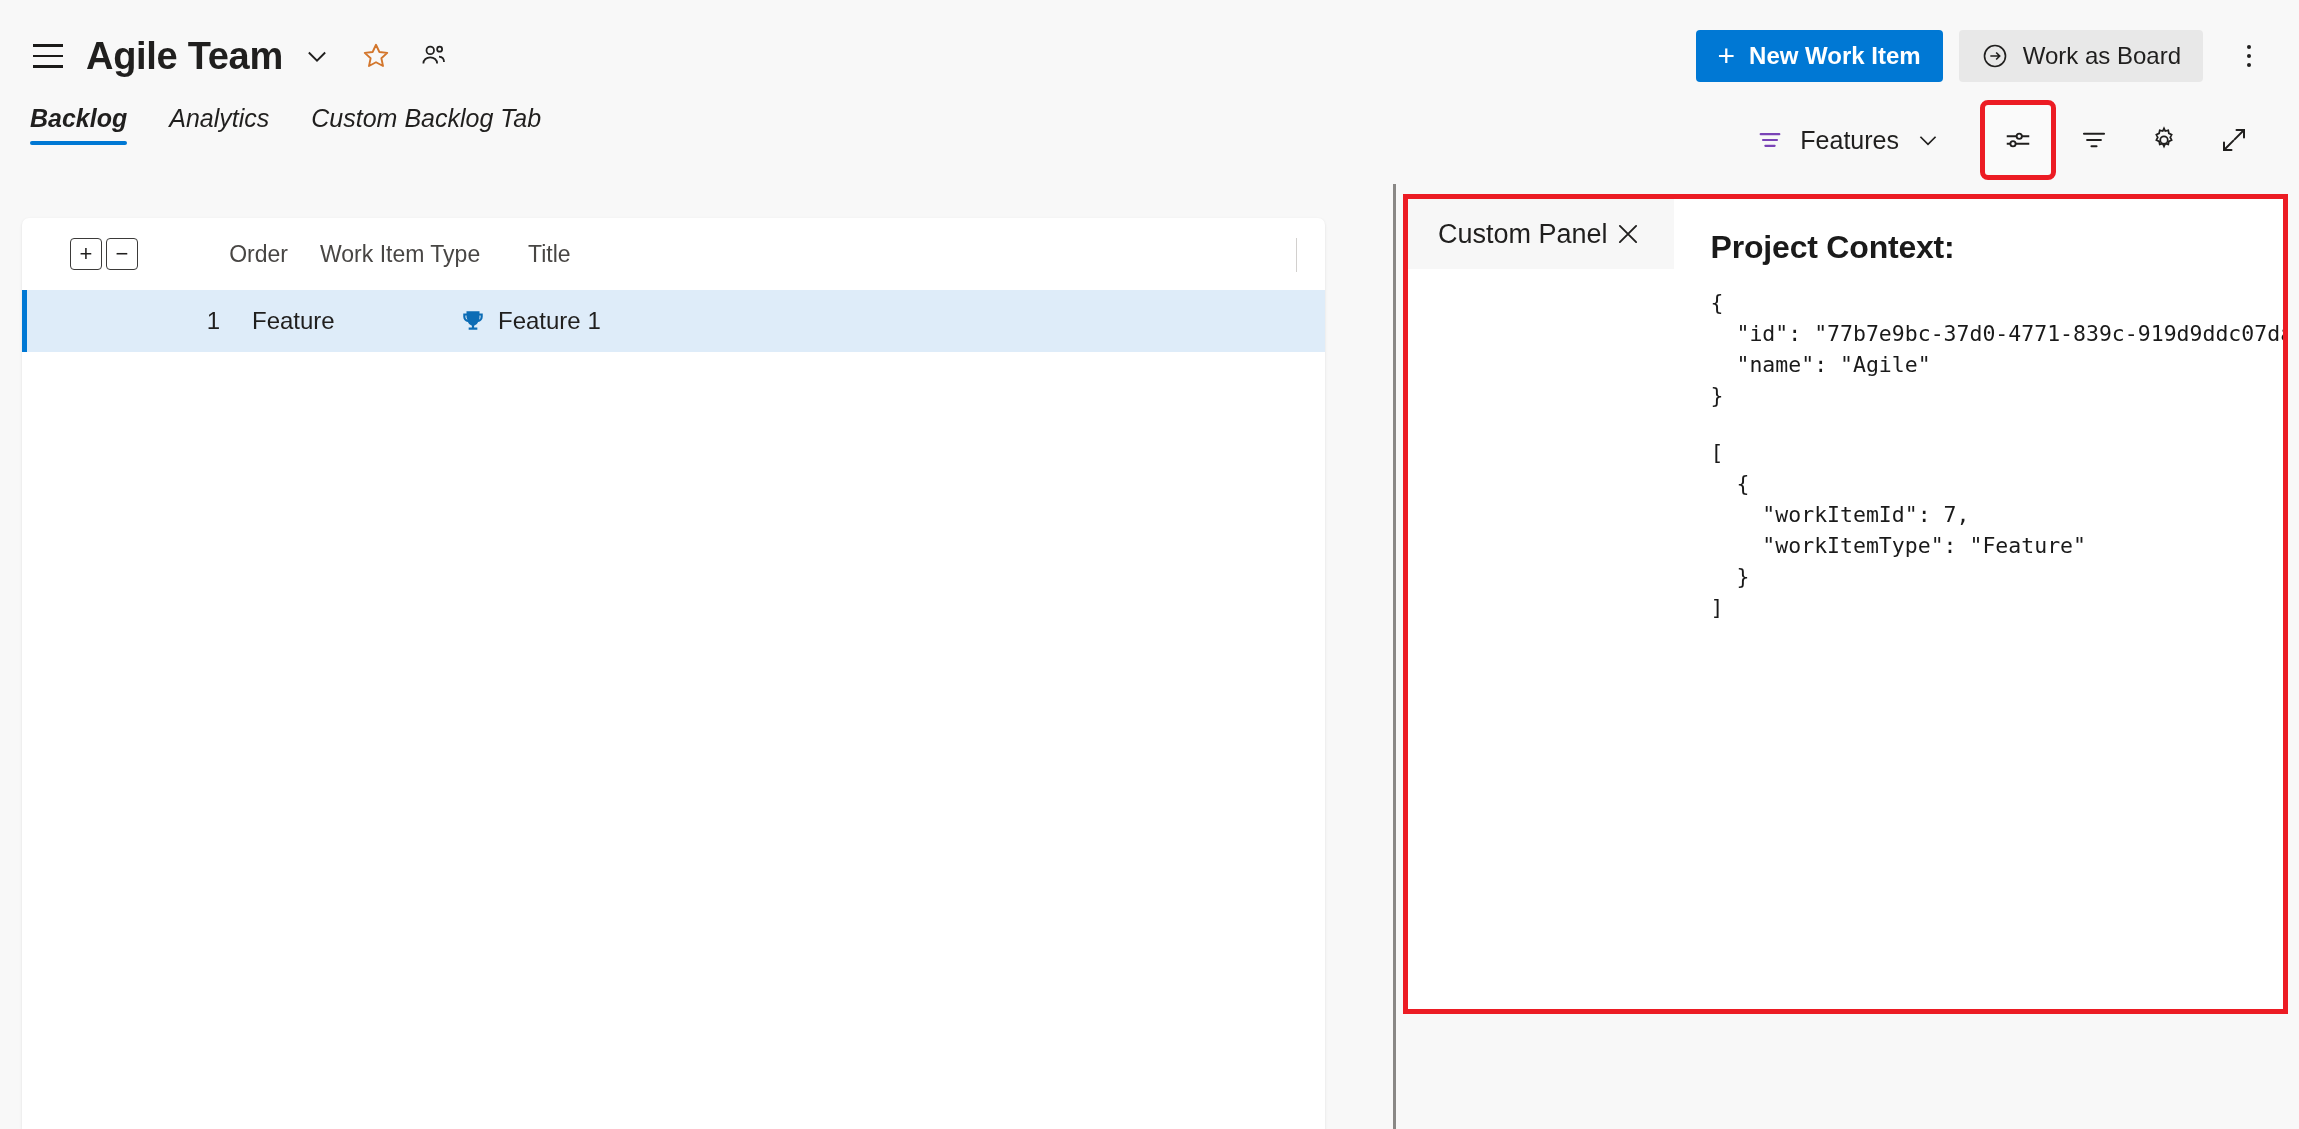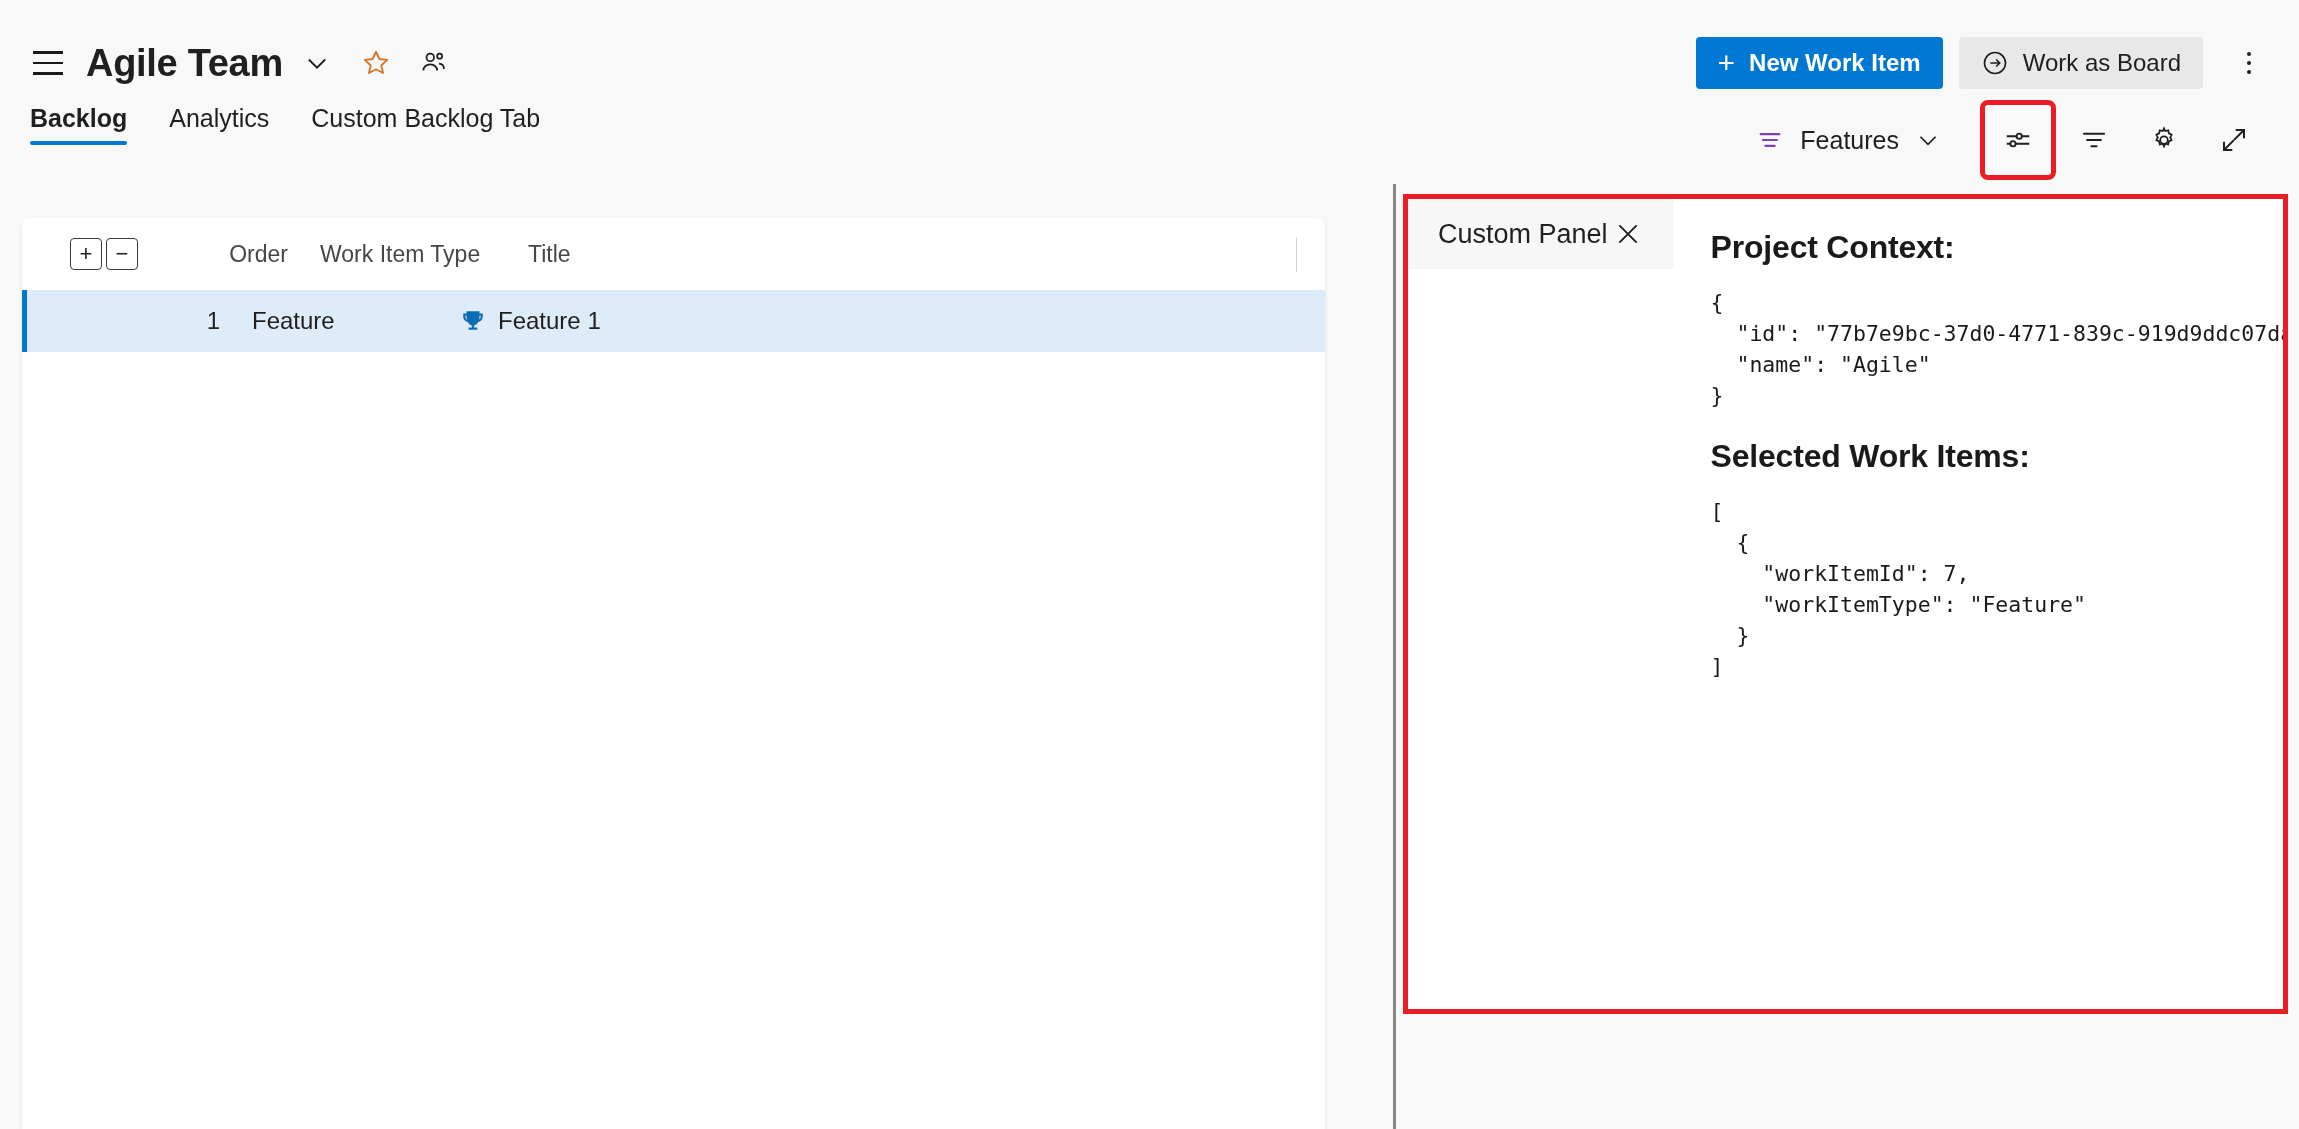--- a/index.html
+++ b/index.html
@@ -7,21 +7,21 @@
     margin: 0; padding: 0;
     width: 2299px; height: 1129px;
     background: #f8f8f8;
     font-family: "Liberation Sans", sans-serif;
     overflow: hidden;
   }
   .app { position: relative; width: 2299px; height: 1129px; background: #f8f8f8; }
 
   
   .header {
-    position: absolute; top: 11px; left: 0; width: 2299px; height: 104px;
+    position: absolute; top: 4px; left: 0; width: 2299px; height: 104px;
     background: #f8f8f8;
     display: flex; align-items: center;
   }
   .hamburger {
     margin-left: 28px;
     width: 40px; height: 40px;
     display: flex; flex-direction: column; justify-content: center; align-items: center;
     cursor: pointer;
   }
   .hamburger span {
@@ -59,21 +59,21 @@
     align-items: center; justify-content: center; gap: 5px; cursor: pointer;
     margin-left: 8px; margin-right: 10px;
   }
   .more-dots i { width: 4px; height: 4px; border-radius: 50%; background: #201f1e; display:block; }
 
   
   .tabs-row {
     position: absolute; top: 104px; left: 0; width: 2299px; height: 72px;
     display: flex; align-items: flex-start;
   }
-  .tabs { display: flex; align-items: flex-start; margin-left: 30px; }
+  .tabs { display: flex; align-items: flex-start; margin-left: 30px; font-style: italic; }
   .tab {
     font-size: 25px; color: #201f1e; padding: 0 0 12px 0; margin-right: 42px;
     cursor: pointer; position: relative; white-space: nowrap;
   }
   .tab.active { font-weight: 700; }
   .tab.active::after {
     content: ""; position: absolute; left: 0; right: 0; bottom: 0;
     height: 4px; background: #0078d4; border-radius: 2px;
   }
 
@@ -322,21 +322,20 @@
       </div>
     </div>
 
     <div class="panel-body">
       <div class="panel-h2 first">Project Context:</div>
       <pre class="code">{
   "id": "77b7e9bc-37d0-4771-839c-919d9ddc07da",
   "name": "Agile"
 }</pre>
 
-      <div class="panel-h2">Selected Work Items:</div>
       <pre class="code">[
   {
     "workItemId": 7,
     "workItemType": "Feature"
   }
 ]</pre>
     </div>
   </div>
 
 </div>

